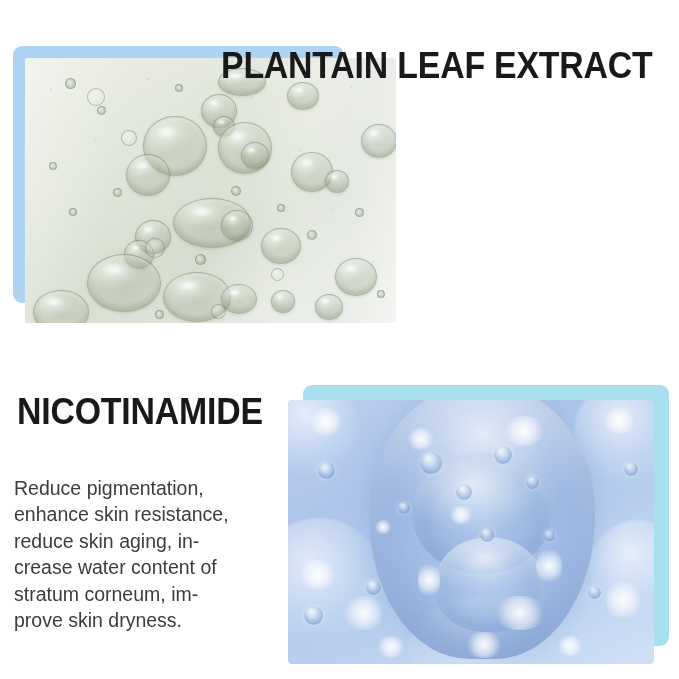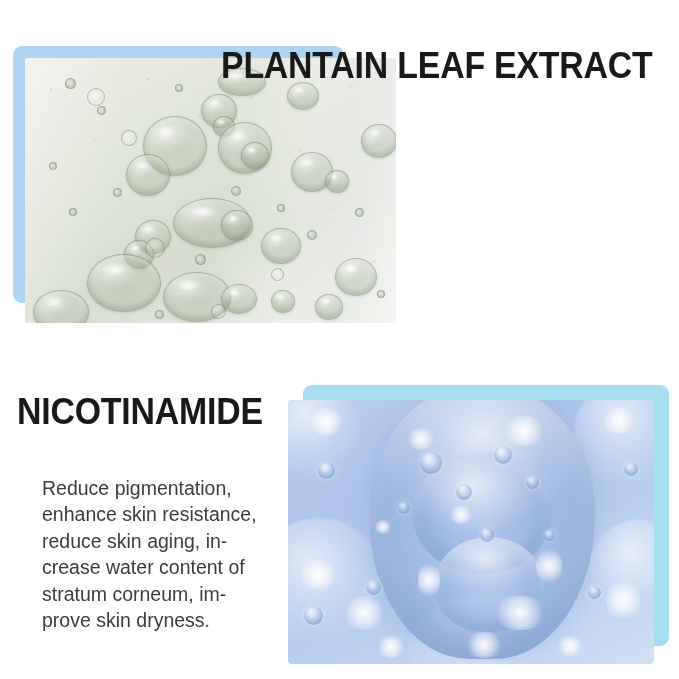--- a/index.html
+++ b/index.html
@@ -70,21 +70,20 @@
     width: 250px;
     font-size: 19.5px;
     line-height: 26.5px;
   }
   .body-2 {
     left: 14px;
     top: 455px;
     width: 260px;
     font-size: 19.5px;
     line-height: 26.5px;
-    margin-left: 28px;
   }
 
   
   .backing {
     position: absolute;
     border-radius: 9px;
     z-index: 1;
   }
   .backing-1 {
     left: 13px;

